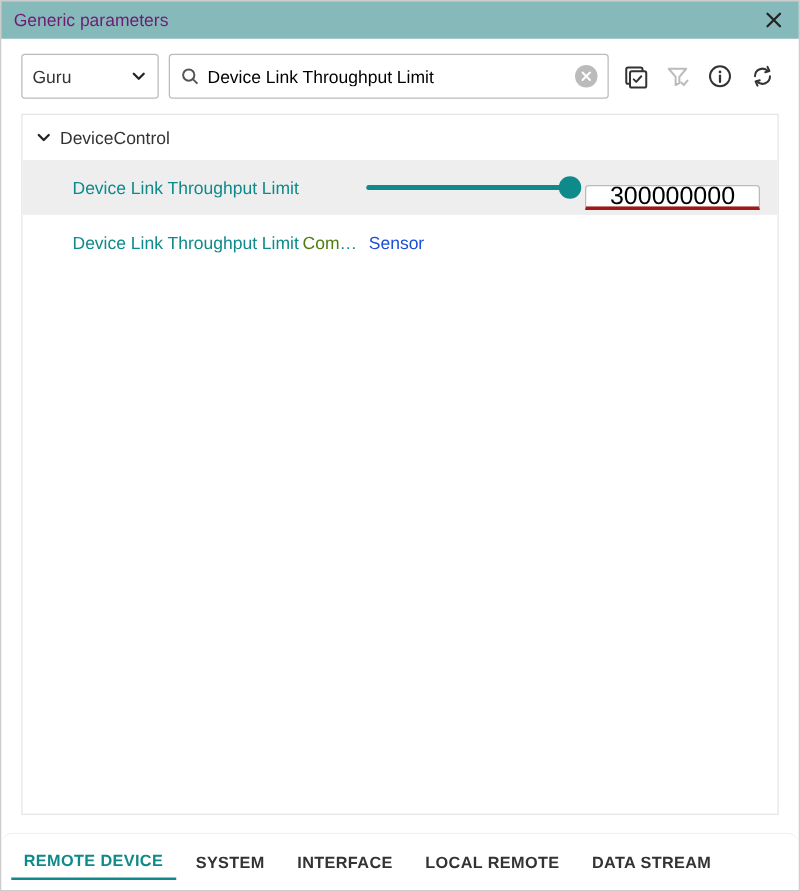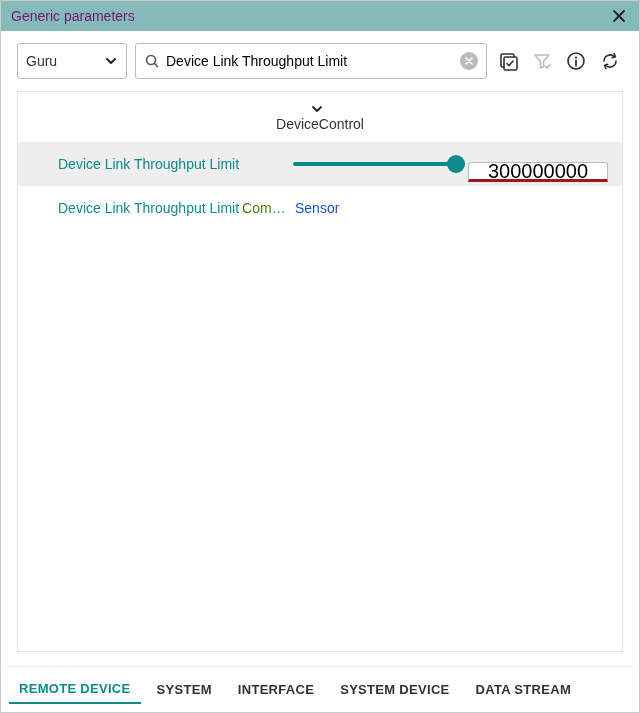--- a/index.html
+++ b/index.html
@@ -89,21 +89,20 @@
     margin: 0 16px 14px 16px;
     overflow: auto;
     background: #fff;
   }
   .tree-header {
     display: flex;
     align-items: center;
     padding: 10px 10px;
     font-weight: 500;
     cursor: pointer;
-    flex-direction: column;
   }
   .tree-header .chev { margin-right: 6px; flex-shrink: 0; }
   .param-row {
     display: flex;
     align-items: center;
     height: 44px;
     padding: 0 14px 0 40px;
   }
   .param-row.active {
     background: #eee;
@@ -265,17 +264,17 @@
         <span>Device Link Throughput Limit</span><span class="suffix">Comp…</span>
       </span>
       <span class="value-text">Sensor</span>
     </div>
   </div>
 
   <div class="tabs">
     <span class="tab active">REMOTE DEVICE</span>
     <span class="tab">SYSTEM</span>
     <span class="tab">INTERFACE</span>
-    <span class="tab">SYSTEM DEVICE</span>
+    <span class="tab">LOCAL REMOTE</span>
     <span class="tab">DATA STREAM</span>
   </div>
 
 </div>
 
 </body></html>

